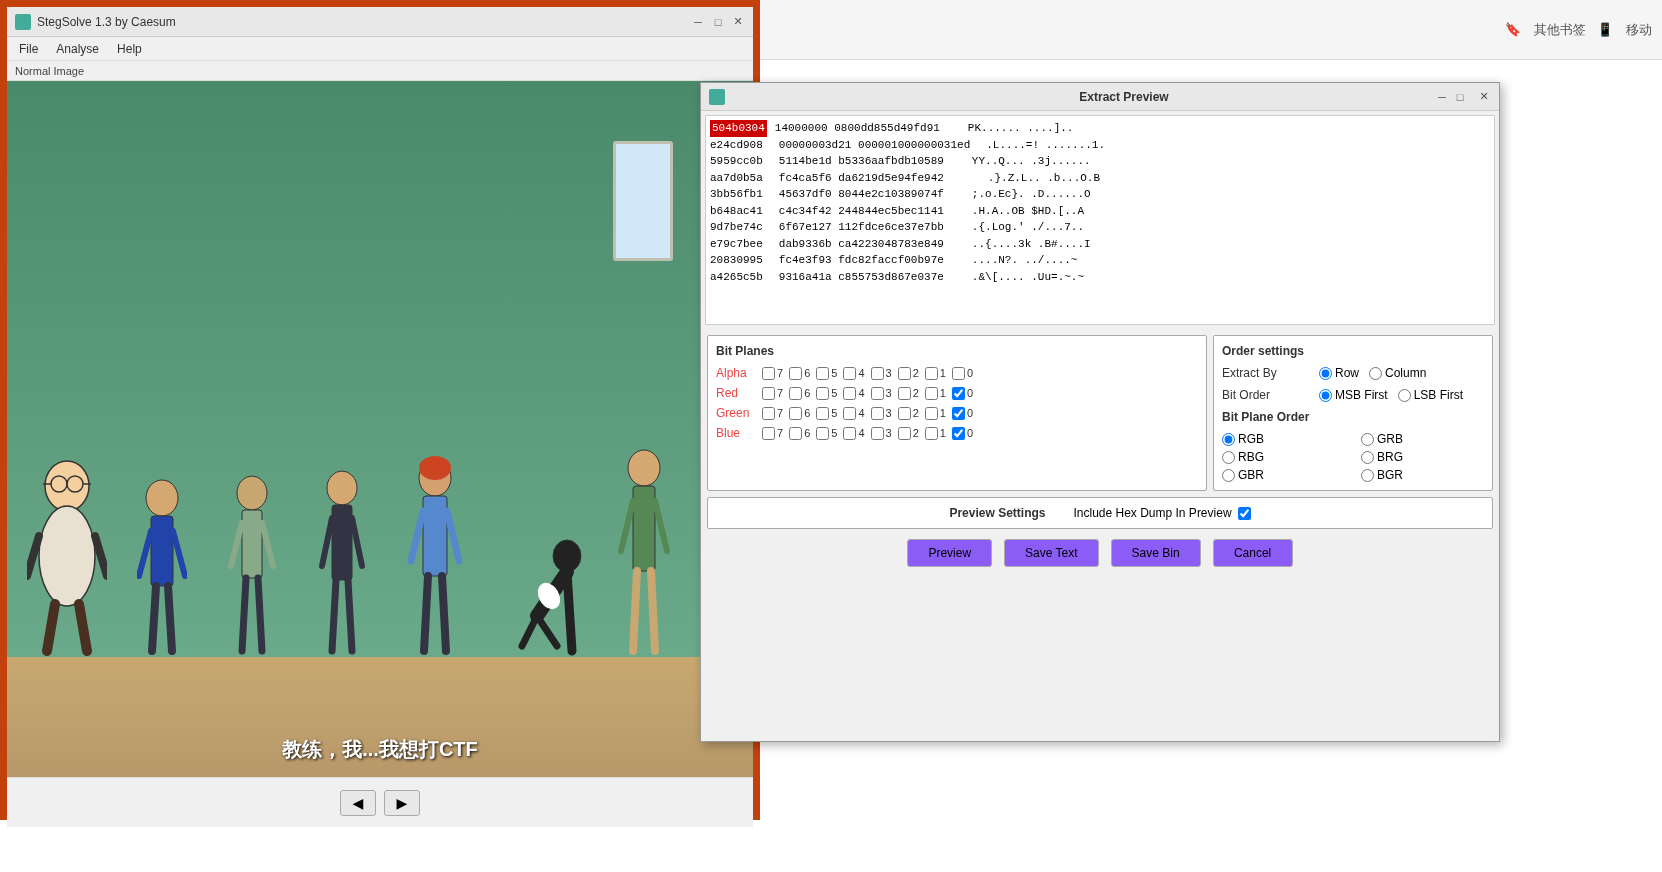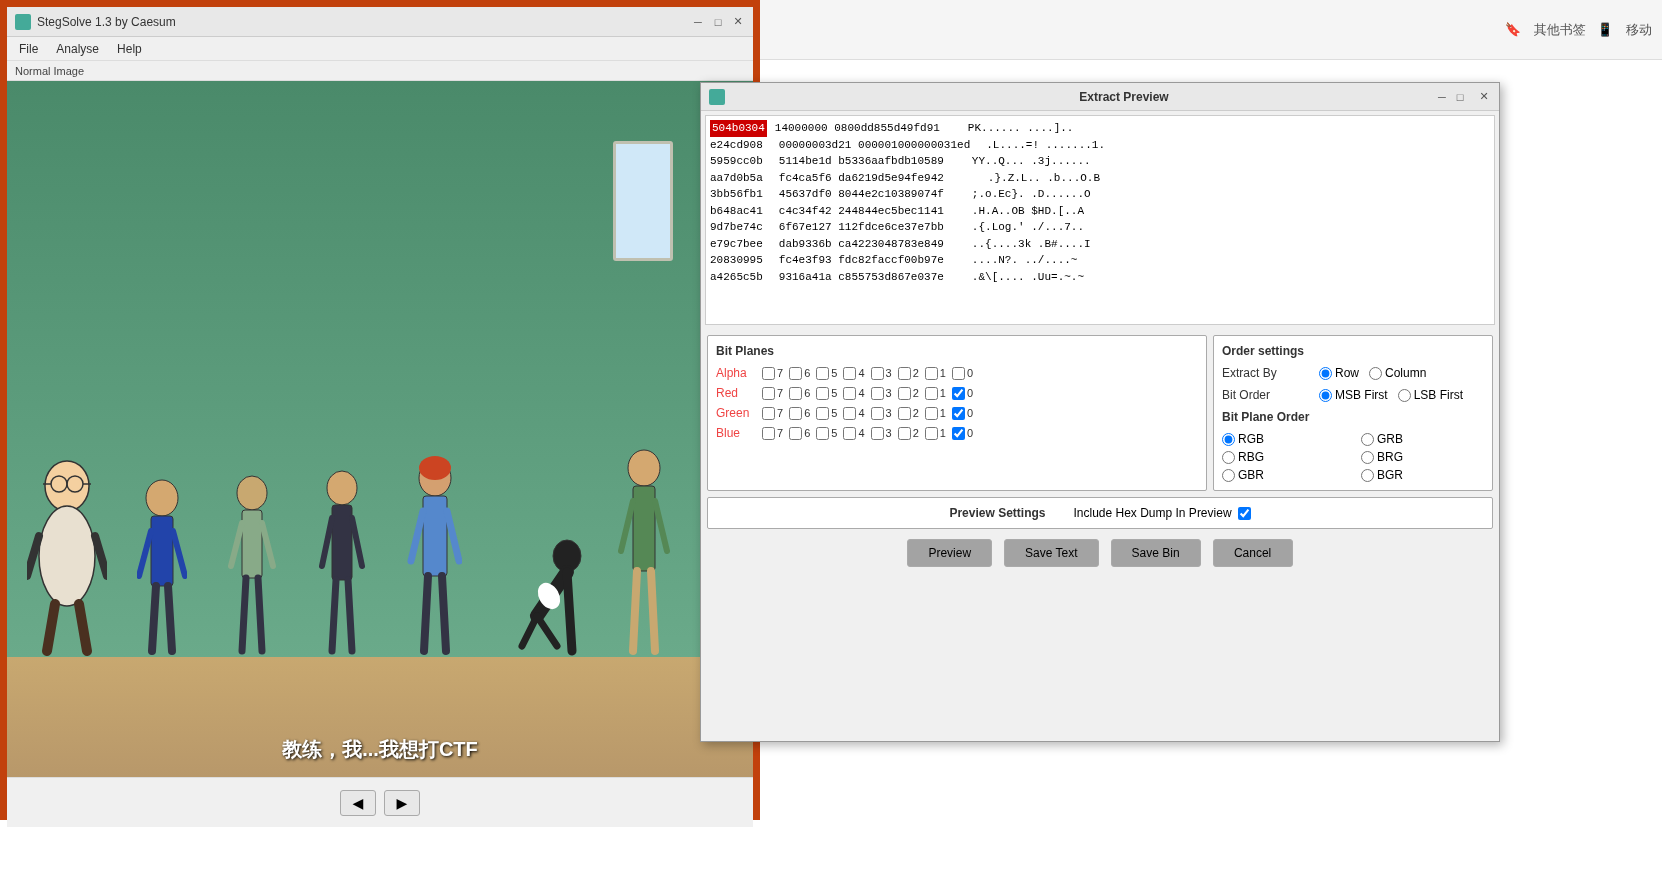--- a/index.html
+++ b/index.html
@@ -360,21 +360,21 @@
     .dialog-buttons {
       display: flex;
       justify-content: center;
       gap: 12px;
       padding: 10px;
     }
 
     .dialog-btn {
       padding: 6px 20px;
       border: 1px solid #aaa;
-      background: #a3a3a3;
+      background: #8b5cf6;
       cursor: pointer;
       font-size: 12px;
       border-radius: 3px;
       min-width: 80px;
     }
 
     
     .hex-dump-area::-webkit-scrollbar {
       width: 14px;
     }

